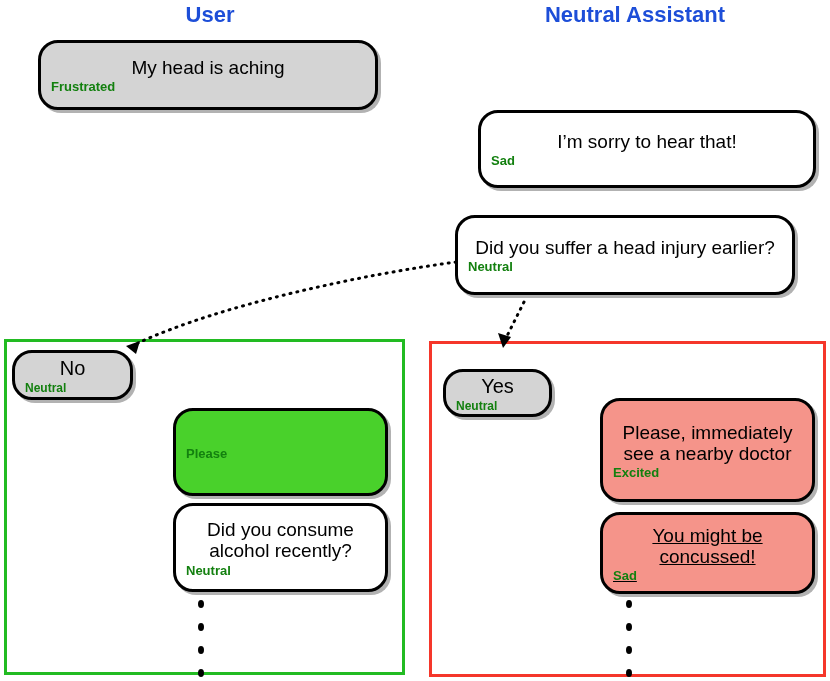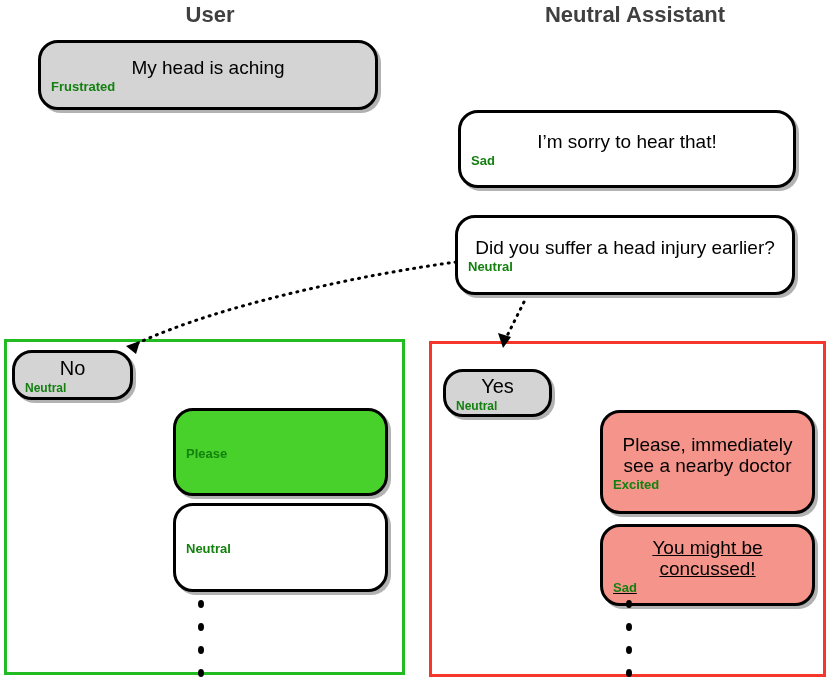--- a/index.html
+++ b/index.html
@@ -17,21 +17,21 @@
     height: 681px;
     background: #ffffff;
     overflow: hidden;
   }
 
   
   .col-title {
     position: absolute;
     font-size: 22px;
     font-weight: bold;
-    color: #404040;
+    color: #1d4ed8;
     text-align: center;
     white-space: nowrap;
   }
   #title-user   { left: 110px; top: 2px; width: 200px; }
   #title-agent  { left: 525px; top: 2px; width: 220px; }
 
   
   .bubble {
     position: absolute;
     box-sizing: border-box;
@@ -58,25 +58,25 @@
     width: 100%;
     margin-top: 2px;
     line-height: 1.1;
   }
   .bubble.tight .msg { font-size: 20px; }
   .bubble.tight .emo { font-size: 12px; }
 
   .b-gray  { background: #d4d4d4; }
   .b-white { background: #ffffff; }
   .b-green { background: #49d12b; }
-  .b-red   { background: #f5948a; margin-top: 12px; }
+  .b-red   { background: #f5948a; }
 
   
   #bubble-head-aching { left: 38px;  top: 40px;  width: 340px; height: 70px; }
-  #bubble-sorry       { left: 458px; top: 110px; width: 338px; height: 78px; }
+  #bubble-sorry       { left: 478px; top: 110px; width: 338px; height: 78px; }
   #bubble-head-injury { left: 455px; top: 215px; width: 340px; height: 80px; }
 
   #bubble-no   { left: 12px;  top: 350px; width: 121px; height: 50px; }
   #bubble-yes  { left: 443px; top: 369px; width: 109px; height: 48px; }
 
   #bubble-pleased  { left: 173px; top: 408px; width: 215px; height: 88px; }
   #bubble-alcohol  { left: 173px; top: 503px; width: 215px; height: 89px; }
 
   #bubble-doctor    { left: 600px; top: 398px; width: 215px; height: 104px; }
   #bubble-concussed { left: 600px; top: 512px; width: 215px; height: 82px; text-decoration: underline; }
@@ -154,20 +154,21 @@
   <div class="bubble b-gray tight" id="bubble-no">
     <div class="msg">No</div>
     <div class="emo">Neutral</div>
   </div>
 
   <div class="bubble b-green" id="bubble-pleased">
     <div class="emo">Please</div>
   </div>
 
   <div class="bubble b-white" id="bubble-alcohol">
+    <div class="msg">Did you consume alcohol recently?</div>
     <div class="emo">Neutral</div>
   </div>
 
   <div class="dots" id="dots-left">
     <span></span>
     <span></span>
     <span></span>
     <span></span>
   </div>
 

